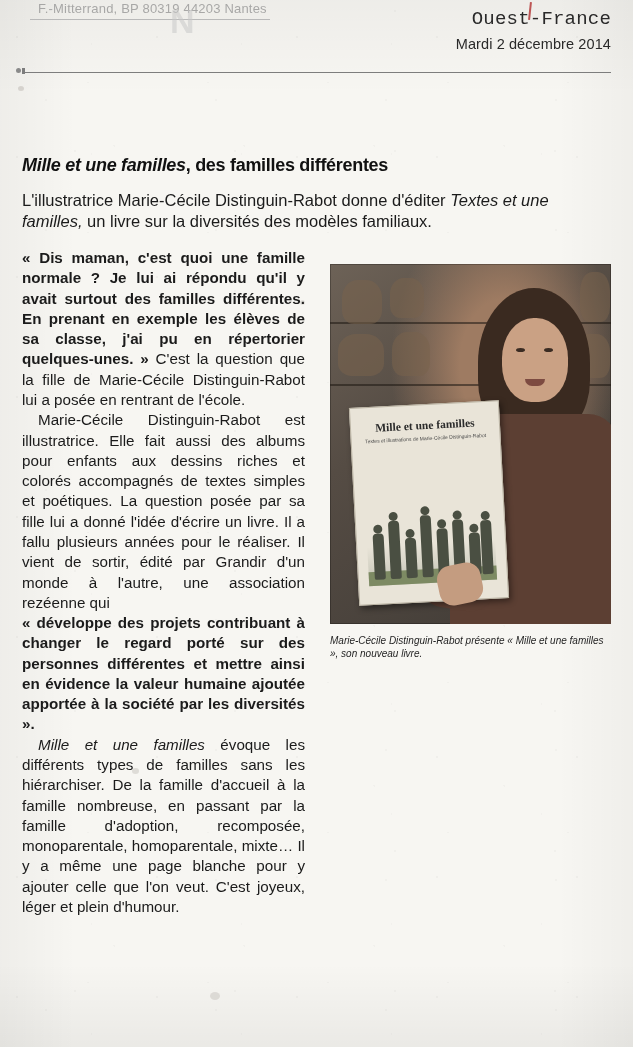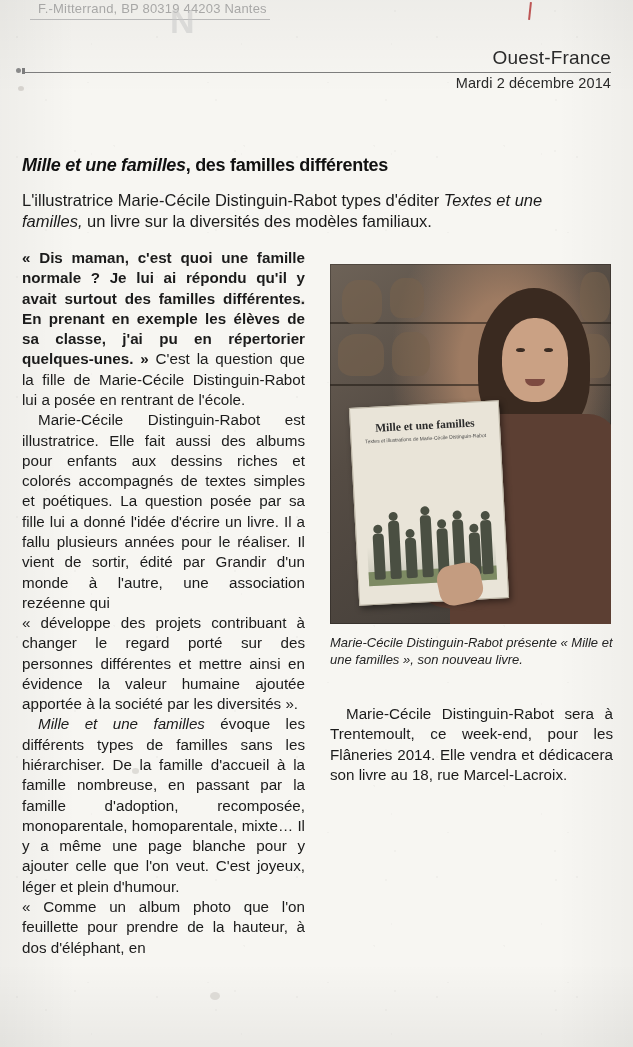--- a/index.html
+++ b/index.html
@@ -77,25 +77,24 @@
   }
 
   
   .masthead {
     position: absolute;
     top: 8px;
     right: 22px;
     text-align: right;
   }
   .paper-name {
-    font-family: Liberation Sans, sans-serif;
+    font-family: Liberation Mono, monospace;
     font-size: 19px;
     color: #2a2a2a;
     letter-spacing: .2px;
-    margin-top: 39px;
   }
   .paper-date {
     font-family: "Liberation Sans", sans-serif;
     font-size: 14.5px;
     color: #2a2a2a;
     margin-top: 6px;
     letter-spacing: .1px;
   }
   .masthead-rule {
     position: absolute;
@@ -184,21 +183,21 @@
 
   .col p {
     margin: 0;
     text-indent: 16px;
   }
   .col p.lead {
     text-indent: 0;
     font-weight: bold;
   }
   .ital { font-style: italic; }
-  .bold { font-weight: normal; }
+  .bold { font-weight: bold; }
 
   
   .photo {
     position: absolute;
     top: 264px;
     left: 330px;
     width: 281px;
     height: 360px;
     background:
       radial-gradient(ellipse at 62% 28%, #9e7b62 0 18%, rgba(0,0,0,0) 46%),
@@ -328,21 +327,21 @@
     background: #7d8a63;
   }
 
   .caption {
     position: absolute;
     top: 634px;
     left: 330px;
     width: 283px;
     font-family: "Liberation Sans", sans-serif;
     font-style: italic;
-    font-size: 13px;
+    font-size: 10px;
     line-height: 1.33;
     color: #242424;
   }
 
   .smudge {
     position: absolute;
     border-radius: 50%;
     background: rgba(90,80,70,.35);
     pointer-events: none;
   }
@@ -366,35 +365,33 @@
   <div class="red-tick"></div>
   <div class="masthead-rule"></div>
   <div class="masthead-tick"></div>
   <div class="dot-left"></div>
 
   <div class="article">
     <h1 class="headline">
       <span class="ital">Mille et une familles</span><span>, des familles différentes</span>
     </h1>
     <p class="standfirst">
-      <span>L'illustratrice Marie-Cécile Distinguin-Rabot types d'éditer </span><span class="ital">Textes et une familles,</span><span> un livre sur la diversités des modèles familiaux.</span>
+      <span>L'illustratrice Marie-Cécile Distinguin-Rabot donne d'éditer </span><span class="ital">Textes et une familles,</span><span> un livre sur la diversités des modèles familiaux.</span>
     </p>
   </div>
 
   <div class="cols">
     <div class="col col-left">
       <p class="lead"><span>« Dis maman, c'est quoi une famille normale ? Je lui ai répondu qu'il y avait surtout des familles différentes. En prenant en exemple les élèves de sa classe, j'ai pu en répertorier quelques-unes. »</span><span style="font-weight:normal"> C'est la question que la fille de Marie-Cécile Distinguin-Rabot lui a posée en rentrant de l'école.</span></p>
       <p>Marie-Cécile Distinguin-Rabot est illustratrice. Elle fait aussi des albums pour enfants aux dessins riches et colorés accompagnés de textes simples et poétiques. La question posée par sa fille lui a donné l'idée d'écrire un livre. Il a fallu plusieurs années pour le réaliser. Il vient de sortir, édité par Grandir d'un monde à l'autre, une association rezéenne qui </p>
       <p style="text-indent:0" class="bold">« développe des projets contribuant à changer le regard porté sur des personnes différentes et mettre ainsi en évidence la valeur humaine ajoutée apportée à la société par les diversités ».</p>
       <p><span class="ital">Mille et une familles</span><span> évoque les différents types de familles sans les hiérarchiser. De la famille d'accueil à la famille nombreuse, en passant par la famille d'adoption, recomposée, monoparentale, homoparentale, mixte… Il y a même une page blanche pour y ajouter celle que l'on veut. C'est joyeux, léger et plein d'humour. </span></p>
-      <p style="text-indent:0" class="bold">« Comme un album photo que l'on feuillette pour prendre de la hauteur, à dos d'éléphant, en</p>
     </div>
 
     <div class="col col-right">
-      <p>Marie-Cécile Distinguin-Rabot sera à Trentemoult, ce week-end, pour les Flâneries 2014. Elle vendra et dédicacera son livre au 18, rue Marcel-Lacroix.</p>
     </div>
   </div>
 
   <div class="photo">
     <div class="ph-shelf" style="top:58px"></div>
     <div class="ph-shelf" style="top:120px"></div>
     <div class="ph-blob" style="top:16px;left:12px;width:40px;height:44px"></div>
     <div class="ph-blob" style="top:14px;left:60px;width:34px;height:40px"></div>
     <div class="ph-blob" style="top:70px;left:8px;width:46px;height:42px"></div>
     <div class="ph-blob" style="top:68px;left:62px;width:38px;height:44px"></div>

